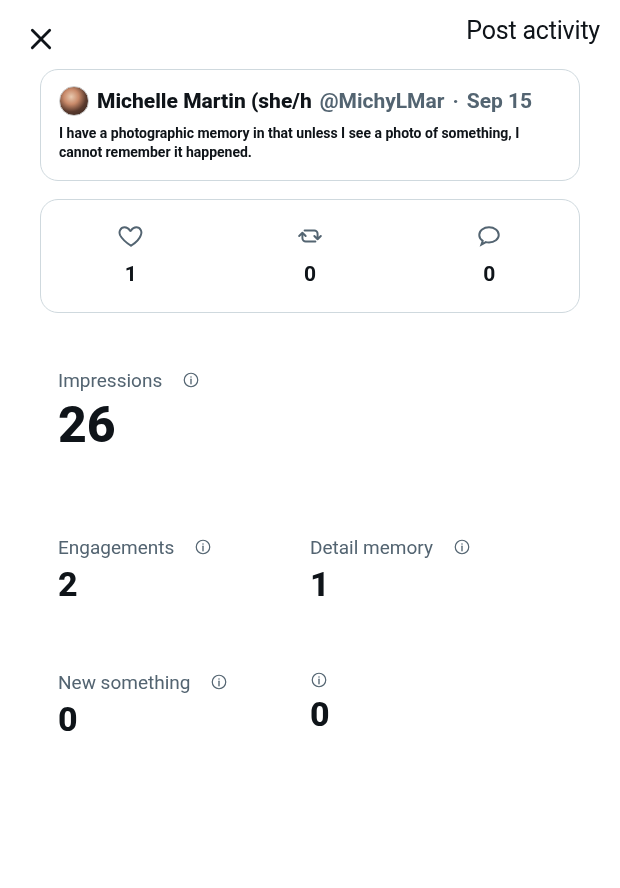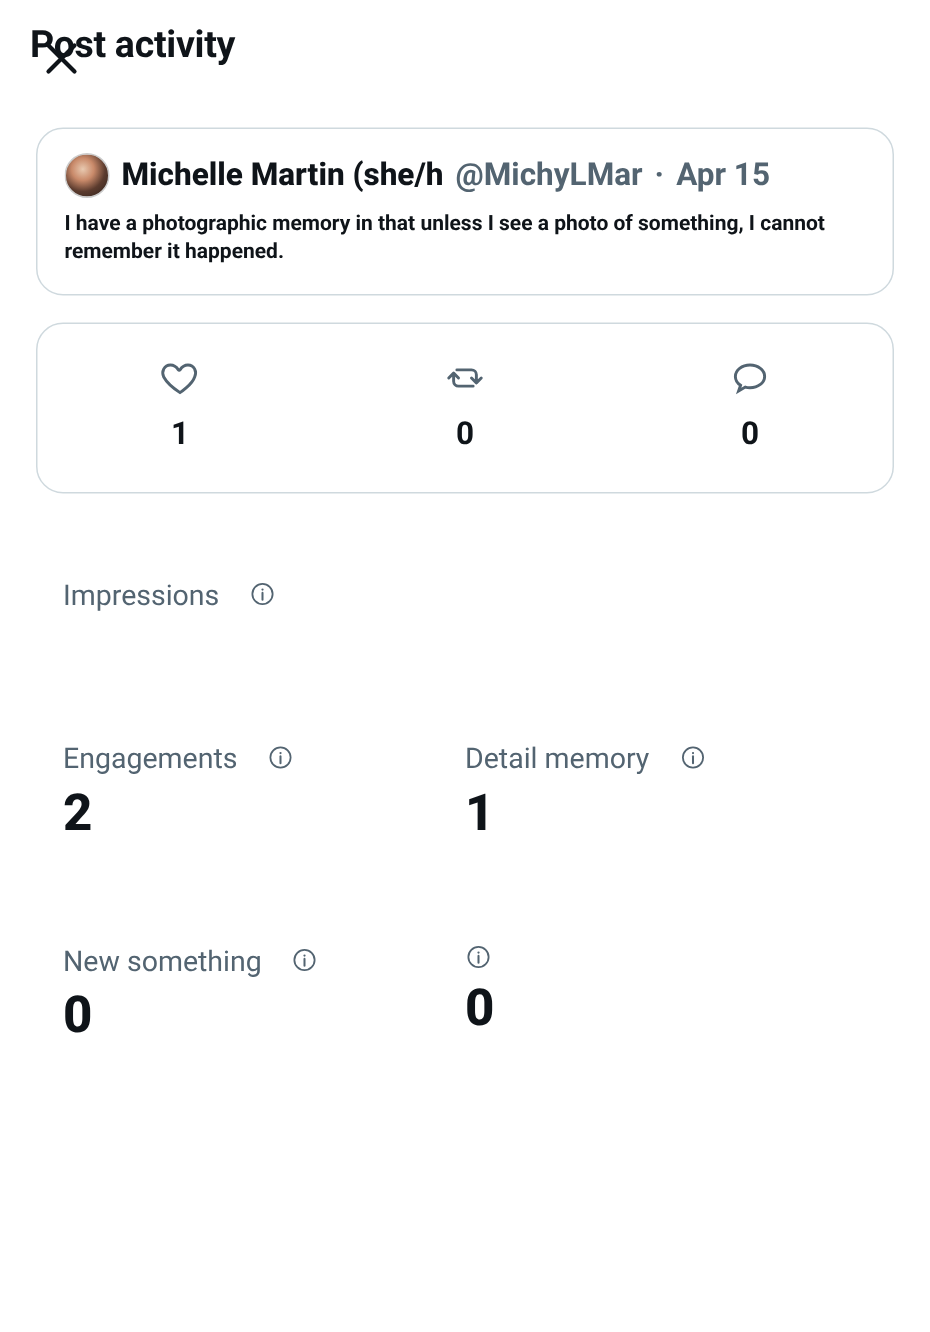--- a/index.html
+++ b/index.html
@@ -32,28 +32,27 @@
       justify-content: center;
       cursor: pointer;
       border-radius: 50%;
     }
     .close-btn svg {
       width: 26px;
       height: 26px;
     }
     .page-title {
       flex: 1;
-      text-align: left;
+      text-align: right;
       font-size: 25px;
-      font-weight: 700;
+      font-weight: 400;
       letter-spacing: -0.2px;
     }
     .content {
-      padding: 0 24px;
-      margin-top: 16px;
+      padding: 0 40px;
     }
     .tweet-card {
       border: 1px solid #cfd9de;
       border-radius: 18px;
       padding: 16px 18px 18px 18px;
       margin-bottom: 18px;
     }
     .tweet-head {
       display: flex;
       align-items: center;
@@ -181,21 +180,21 @@
 </div>
 
 <div class="content">
 
   <div class="tweet-card">
     <div class="tweet-head">
       <div class="avatar"></div>
       <span class="display-name">Michelle Martin (she/h</span>
       <span class="meta">@MichyLMar</span>
       <span class="meta"> · </span>
-      <span class="meta">Apr 15</span>
+      <span class="meta">Sep 15</span>
     </div>
     <div class="tweet-text">I have a photographic memory in that unless I see a photo of something, I cannot remember it happened.</div>
   </div>
 
   <div class="engagement-card">
     <div class="eng-item">
       <span class="eng-icon">
         <svg viewBox="0 0 24 24">
             <path d="M12 21s-7.5-4.9-10-9.6C.4 8 2.3 4 6.1 4c2.2 0 3.8 1.3 4.9 3 .3.4.7.4 1 0 1.1-1.7 2.7-3 4.9-3 3.8 0 5.7 4 4.1 7.4C19.5 16.1 12 21 12 21z" stroke-width="1.8"></path>
           </svg>
@@ -226,20 +225,21 @@
       <div class="metric-label">
         <span>Impressions</span>
         <span class="info-icon">
           <svg viewBox="0 0 24 24">
               <circle cx="12" cy="12" r="9" stroke-width="1.6"></circle>
               <circle cx="12" cy="8" r="1" fill="#536471" stroke="none"></circle>
               <path d="M12 11v6" stroke-width="1.8" stroke-linecap="round"></path>
             </svg>
         </span>
       </div>
+      <div class="metric-value-large">26</div>
     </div>
 
     <div class="metric-row-half">
       <div class="metric-cell">
         <div class="metric-label">
           <span>Engagements</span>
           <span class="info-icon">
             <svg viewBox="0 0 24 24">
                 <circle cx="12" cy="12" r="9" stroke-width="1.6"></circle>
                 <circle cx="12" cy="8" r="1" fill="#536471" stroke="none"></circle>

